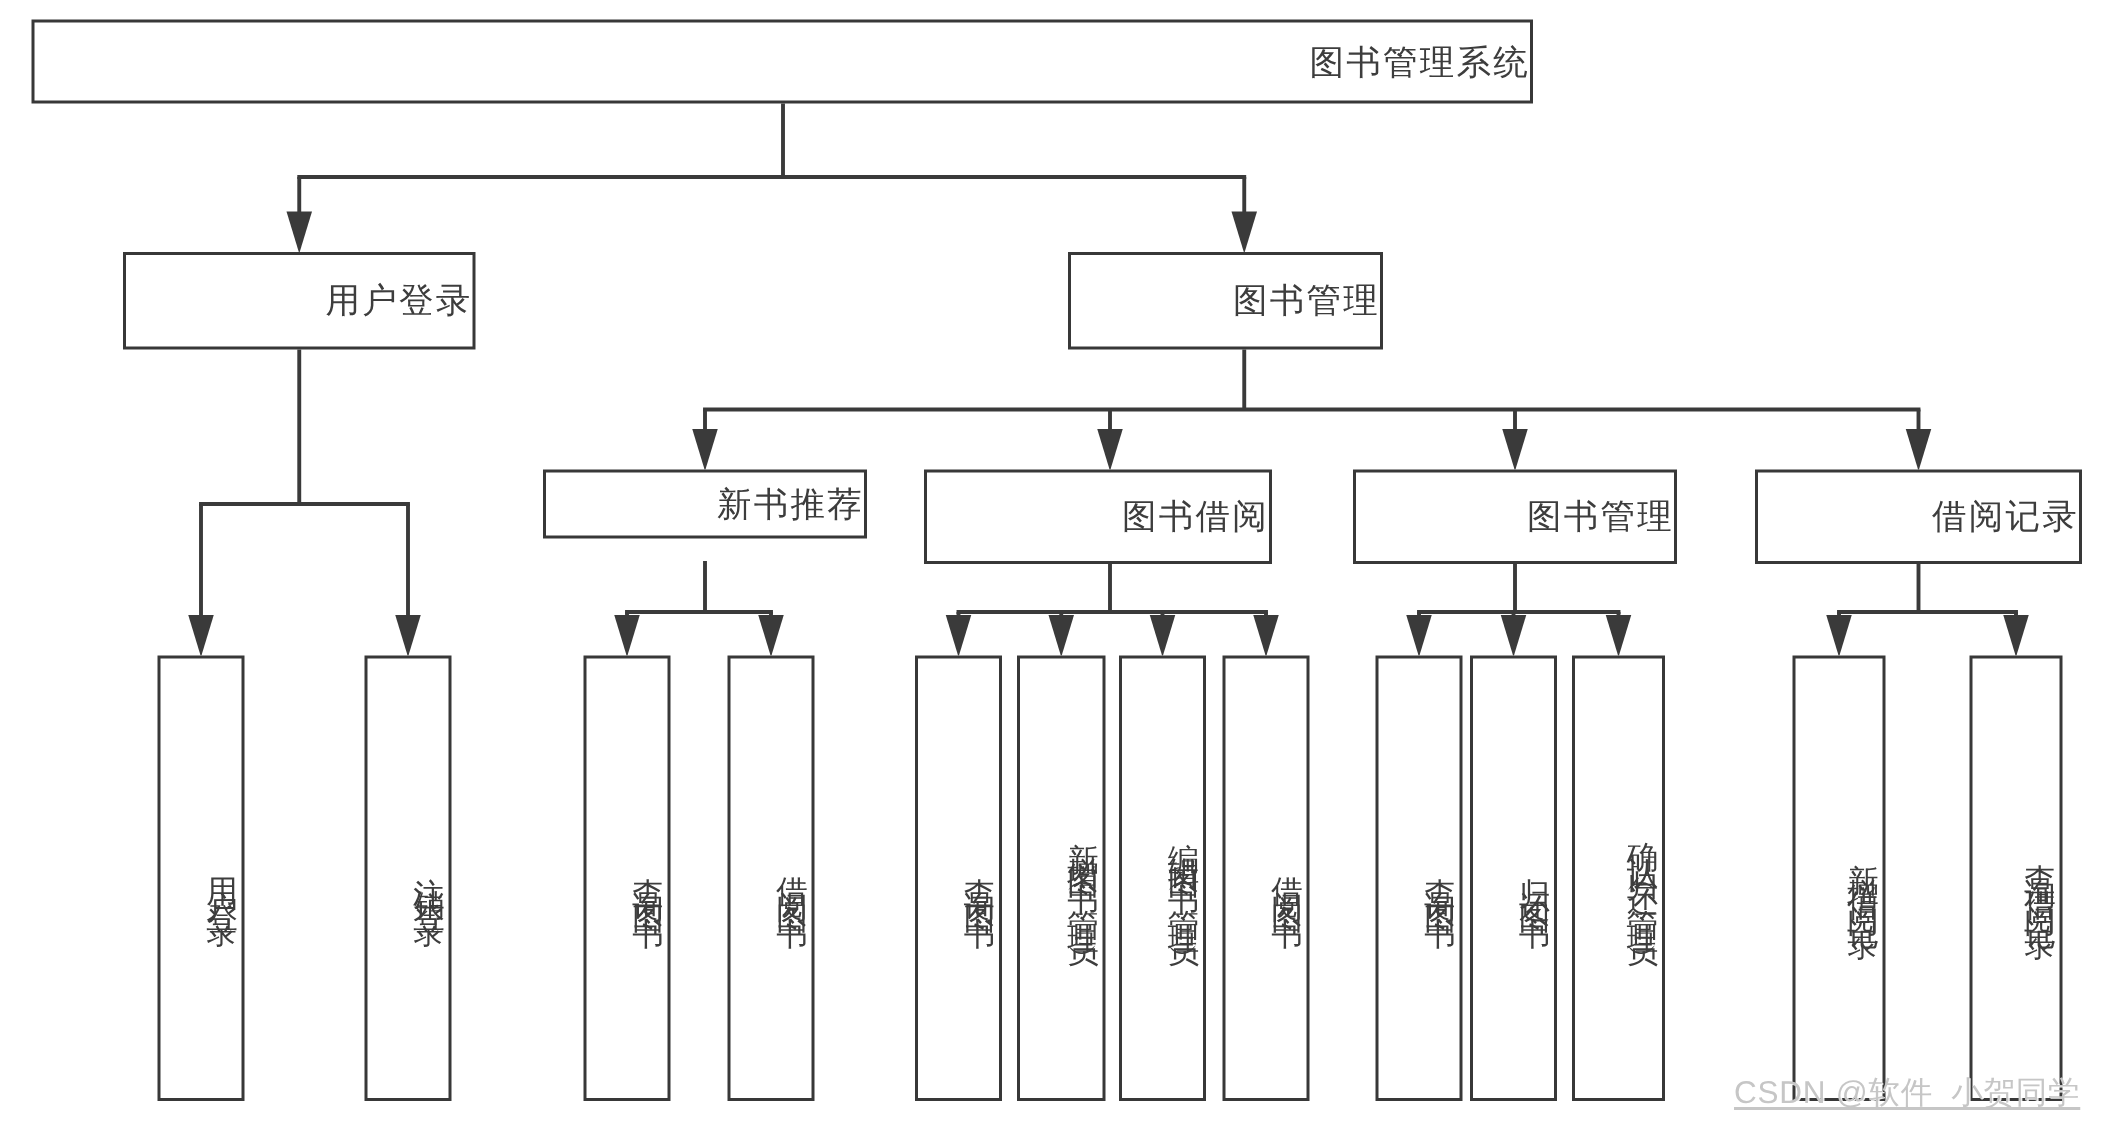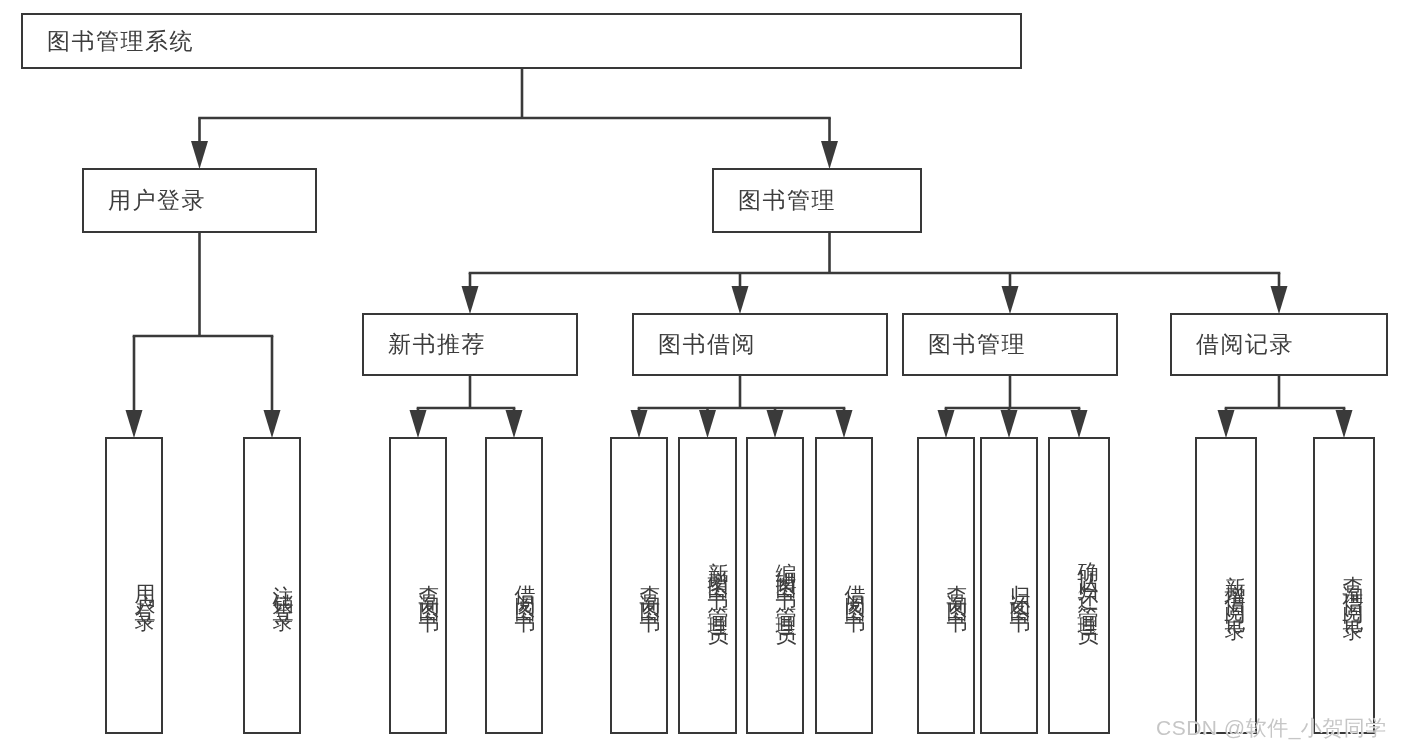--- a/index.html
+++ b/index.html
@@ -4,34 +4,33 @@
 <style>
   html,body { margin:0; padding:0; background:#ffffff; }
   #stage {
     position:relative; width:1405px; height:747px; background:var(--bg,#fff);
     font-family:"Liberation Sans","DejaVu Sans",sans-serif; overflow:hidden;
   }
   #edge-svg { position:absolute; left:0; top:0; z-index:1; }
   .node {
     position:absolute; box-sizing:border-box; z-index:2;
     background:var(--boxfill,#fff); border:2.5px solid var(--border,#383838);
-    display:flex; align-items:center; justify-content:flex-start;
+    display:flex; align-items:center; justify-content:flex-end;
     color:var(--text,#3d3d3d);
-    padding-left:24px;
   }
   .node .lbl { font-size:23px; letter-spacing:1.5px; white-space:nowrap; }
   .node.vertical .lbl {
     writing-mode:vertical-rl; text-orientation:mixed;
     font-size:21px; letter-spacing:9px; white-space:normal;
   }
   #watermark {
     position:absolute; left:1156px; top:714px; z-index:5;
     font-size:21px; letter-spacing:0.5px; white-space:nowrap;
     color:var(--wm,#c6c6c6);
-    text-underline-offset:3px;
+    text-decoration:underline; text-underline-offset:3px;
     text-shadow:1px 1px 0 rgba(255,255,255,0.9);
   }
 </style>
 </head>
 <body>
 
 <div id="stage">
   <svg id="edge-svg" width="1405" height="747">
       <line x1="522" y1="67" x2="522" y2="118" stroke="#3a3a3a" stroke-width="2.6"></line>
       <line x1="198.2" y1="118" x2="830.8" y2="118" stroke="#3a3a3a" stroke-width="2.6"></line>
@@ -89,24 +88,24 @@
   <div id="watermark">CSDN @软件_小贺同学</div>
 <div class="node" style="left: 21px; top: 13px; width: 1001px; height: 56px;">
       <span class="lbl">图书管理系统</span>
     </div>
     <div class="node" style="left: 82px; top: 168px; width: 235px; height: 65px;">
       <span class="lbl">用户登录</span>
     </div>
     <div class="node" style="left: 712px; top: 168px; width: 210px; height: 65px;">
       <span class="lbl">图书管理</span>
     </div>
-    <div class="node" style="left: 362px; top: 313px; width: 216px; height: 63px;">
+    <div class="node" style="left: 362px; top: 313px; width: 216px; height: 46px;">
       <span class="lbl">新书推荐</span>
     </div>
-    <div class="node" style="left: 632px; top: 313px; width: 256px; height: 63px;">
+    <div class="node" style="left: 616px; top: 313px; width: 232px; height: 63px;">
       <span class="lbl">图书借阅</span>
     </div>
     <div class="node" style="left: 902px; top: 313px; width: 216px; height: 63px;">
       <span class="lbl">图书管理</span>
     </div>
     <div class="node" style="left: 1170px; top: 313px; width: 218px; height: 63px;">
       <span class="lbl">借阅记录</span>
     </div>
     <div class="node vertical" style="left: 105px; top: 437px; width: 58px; height: 297px;">
       <span class="lbl">用户登录</span>

